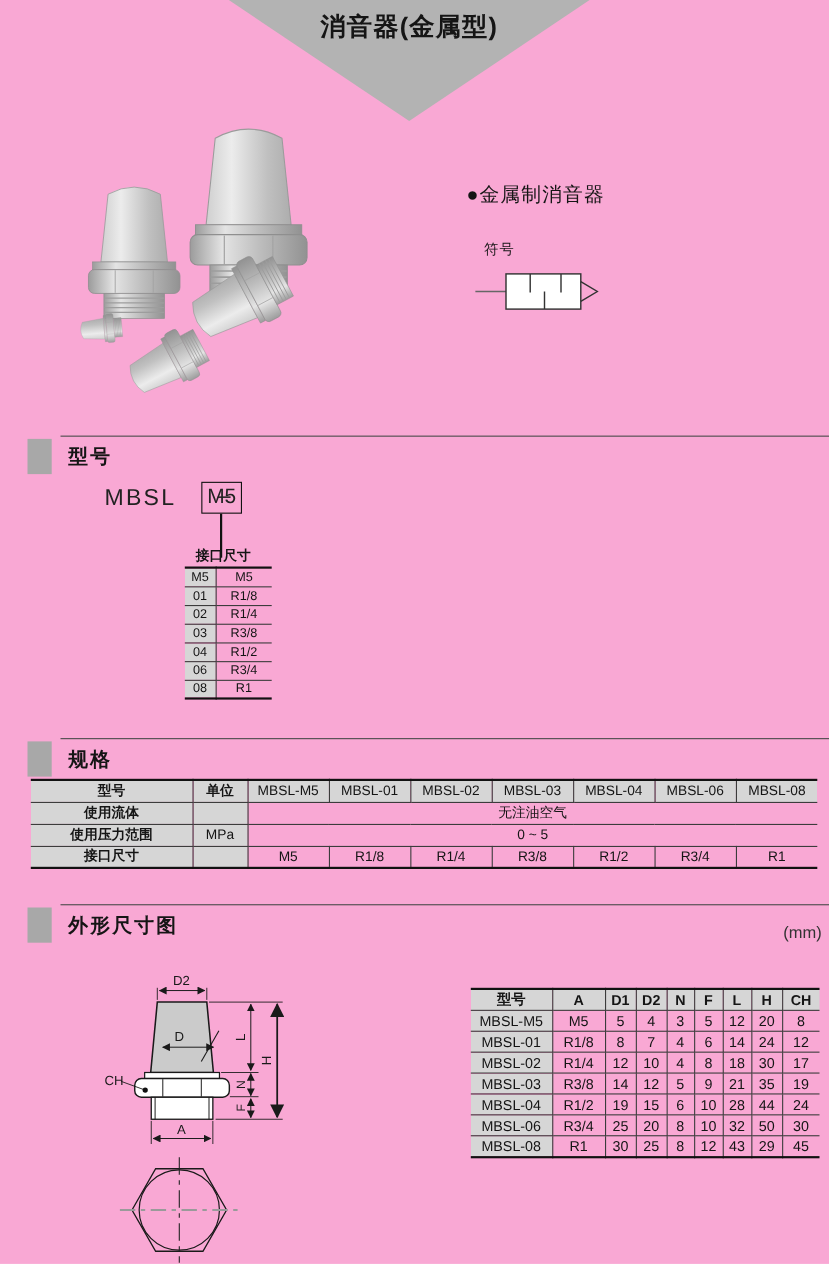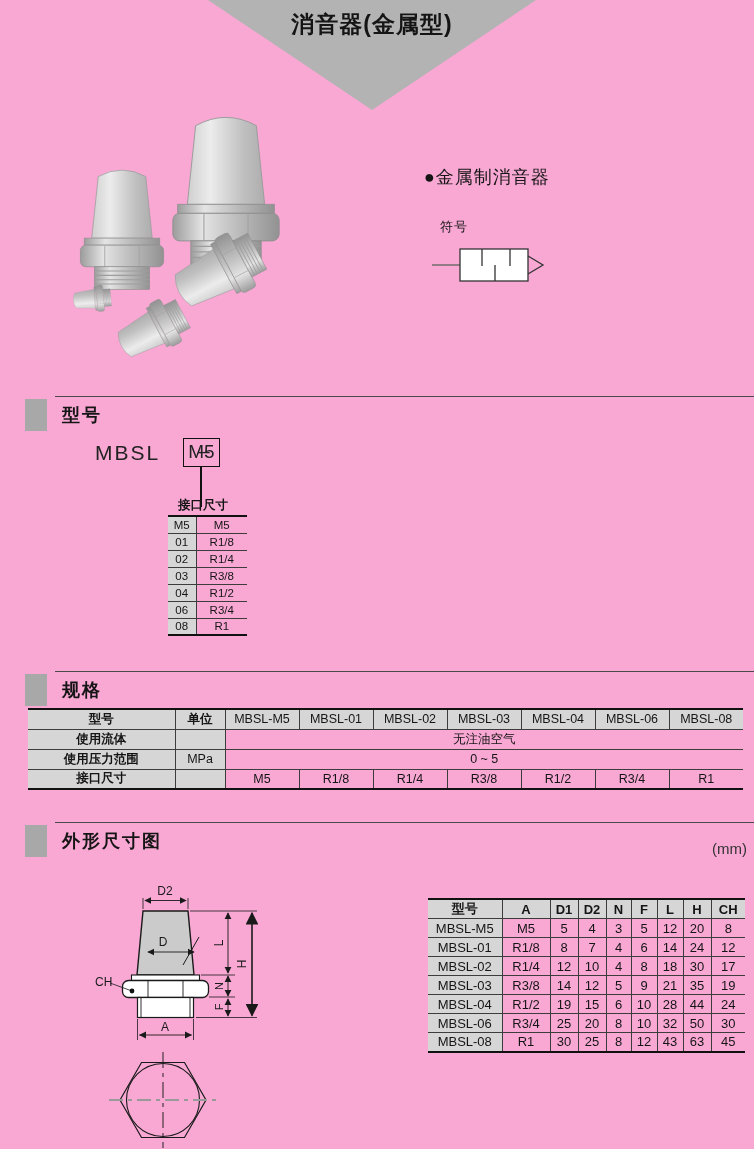--- a/index.html
+++ b/index.html
@@ -358,19 +358,19 @@
           <td>30</td>
         </tr>
         <tr>
           <td class="gray">MBSL-08</td>
           <td>R1</td>
           <td>30</td>
           <td>25</td>
           <td>8</td>
           <td>12</td>
           <td>43</td>
-          <td>63</td>
+          <td>29</td>
           <td>45</td>
         </tr>
       </tbody>
   </table>
 
 </div>
 
 </body></html>

